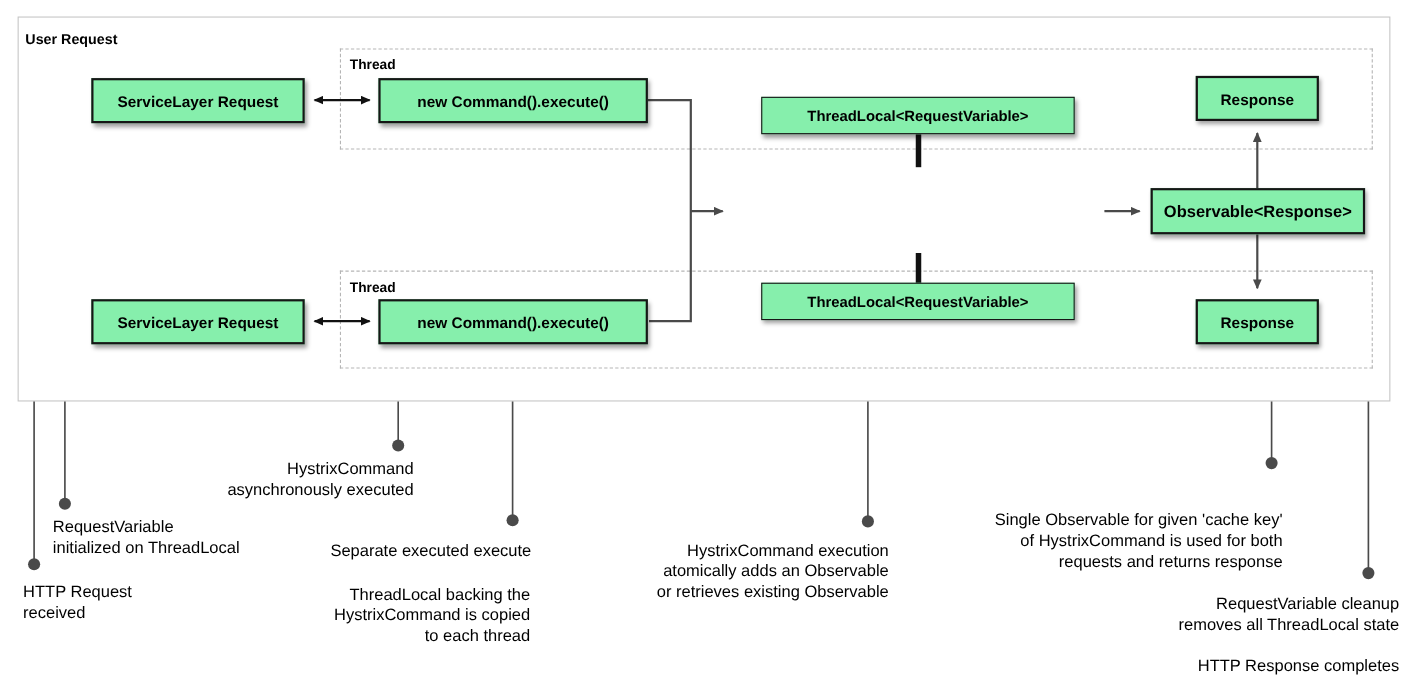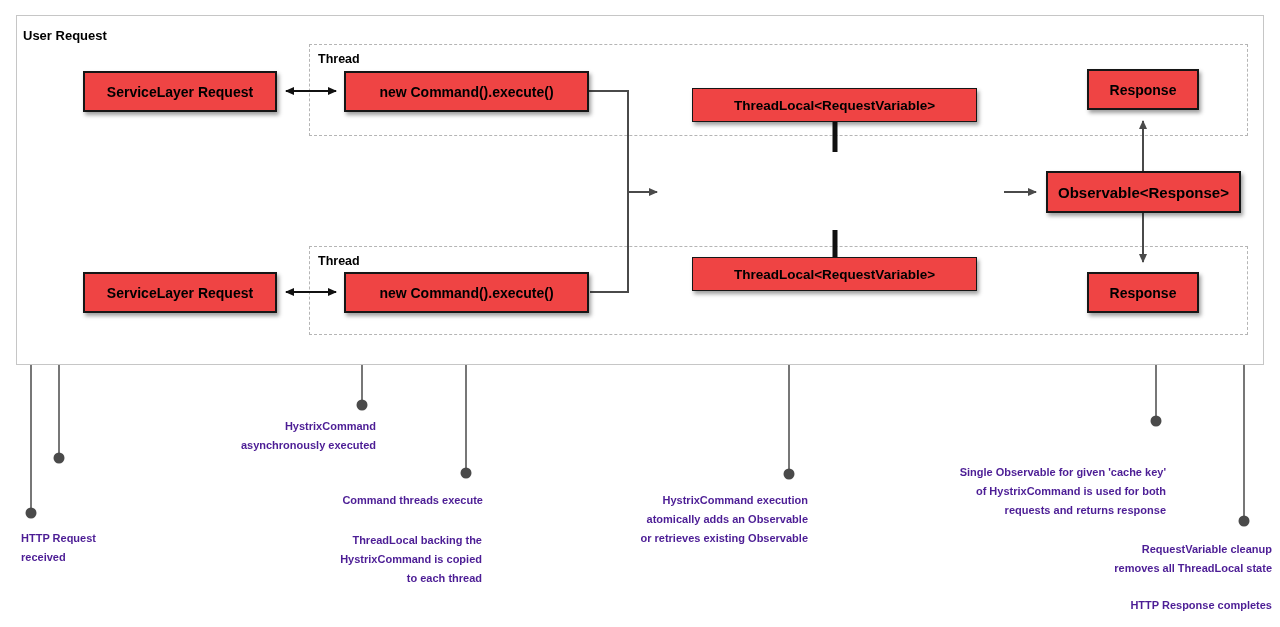--- a/index.html
+++ b/index.html
@@ -17,40 +17,39 @@
   .thread-box{
     position:absolute;border:1px dashed #b5b5b5;background:transparent;box-sizing:border-box;
   }
   .thread-box.t1{left:309px;top:44px;width:939px;height:92px;}
   .thread-box.t2{left:309px;top:246px;width:939px;height:89px;}
   .thread-label{
     position:absolute;left:8px;top:7px;font-size:12.5px;font-weight:bold;color:#000;
   }
   .node{
     position:absolute;display:flex;align-items:center;justify-content:center;
-    background:#ef4444;border:2px solid #161616;box-sizing:border-box;
+    background:#86efac;border:2px solid #161616;box-sizing:border-box;
     font-weight:bold;color:#000;font-size:14px;text-align:center;
     box-shadow:2px 3px 4px rgba(0,0,0,0.38);
   }
   .node.thin{border-width:1.5px;}
   #node-service-top{left:83px;top:71px;width:194px;height:41px;}
   #node-command-top{left:344px;top:71px;width:245px;height:41px;}
   #node-service-bottom{left:83px;top:272px;width:194px;height:41px;}
   #node-command-bottom{left:344px;top:272px;width:245px;height:41px;}
   #node-threadlocal-top{left:692px;top:88px;width:285px;height:34px;font-size:13.5px;}
   #node-threadlocal-bottom{left:692px;top:257px;width:285px;height:34px;font-size:13.5px;}
   #node-request-variable{left:667px;top:151px;width:336px;height:81px;font-size:15px;}
   #node-observable{left:1046px;top:171px;width:195px;height:42px;font-size:15px;}
   #node-response-top{left:1087px;top:69px;width:112px;height:41px;}
   #node-response-bottom{left:1087px;top:272px;width:112px;height:41px;}
   svg.overlay{position:absolute;left:0;top:0;width:1280px;height:627px;pointer-events:none;}
   .note{
-    position:absolute;font-size:11px;line-height:19px;color:#4c1d95;
+    position:absolute;font-size:15px;line-height:19px;color:#000000;
     white-space:pre-line;
-    font-weight:bold;
   }
   .note.right{text-align:right;}
   #note-http-request{left:21px;top:529px;}
   #note-rv-init{left:48px;top:470px;}
   #note-hystrix-async{right:904px;top:417px;}
   #note-separate-threads{right:797px;top:491px;}
   #note-threadlocal-backing{right:798px;top:531px;}
   #note-hystrix-execution{right:472px;top:491px;}
   #note-single-observable{right:114px;top:439px;margin-top:24px;}
   #note-rv-cleanup{right:8px;top:540px;}
@@ -119,23 +118,25 @@
   <div class="node" id="node-service-bottom">ServiceLayer Request</div>
   <div class="node" id="node-command-bottom">new Command().execute()</div>
   <div class="node thin" id="node-threadlocal-top">ThreadLocal&lt;RequestVariable&gt;</div>
   <div class="node thin" id="node-threadlocal-bottom">ThreadLocal&lt;RequestVariable&gt;</div>
   <div class="node" id="node-observable">Observable&lt;Response&gt;</div>
   <div class="node" id="node-response-top">Response</div>
   <div class="node" id="node-response-bottom">Response</div>
 
   <div class="note" id="note-http-request">HTTP Request
 received</div>
+  <div class="note" id="note-rv-init">RequestVariable
+initialized on ThreadLocal</div>
   <div class="note right" id="note-hystrix-async">HystrixCommand
 asynchronously executed</div>
-  <div class="note right" id="note-separate-threads">Command threads execute</div>
+  <div class="note right" id="note-separate-threads">Separate executed execute</div>
   <div class="note right" id="note-threadlocal-backing">ThreadLocal backing the
 HystrixCommand is copied
 to each thread</div>
   <div class="note right" id="note-hystrix-execution">HystrixCommand execution
 atomically adds an Observable
 or retrieves existing Observable</div>
   <div class="note right" id="note-single-observable">Single Observable for given 'cache key'
 of HystrixCommand is used for both
 requests and returns response</div>
   <div class="note right" id="note-rv-cleanup">RequestVariable cleanup

